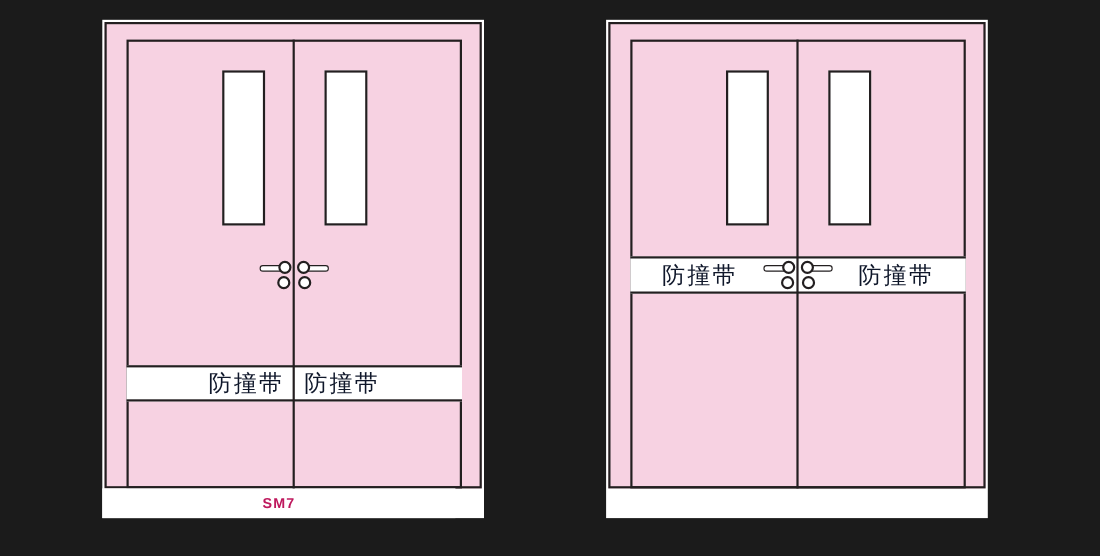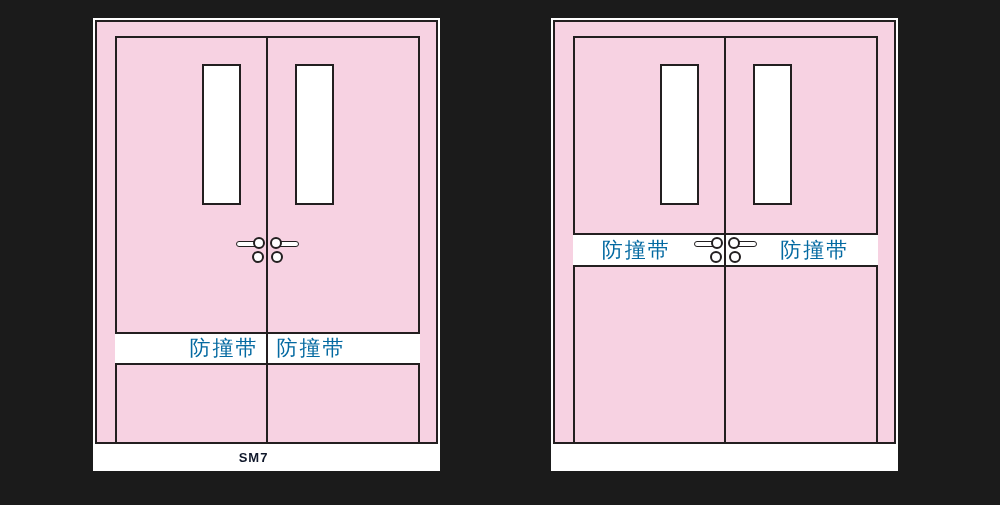--- a/index.html
+++ b/index.html
@@ -63,21 +63,21 @@
     flex:1 1 0;
     height:100%;
     display:flex;
     align-items:center;
   }
   .strip-label{
     position:relative;
     font-family:"Liberation Serif","DejaVu Serif",serif;
     font-size:21px;
     line-height:1;
-    color:#0369a1;
+    color:#0f172a;
     letter-spacing:2px;
     white-space:nowrap;
   }
   .strip-bottom .strip-cell.cell-l{justify-content:flex-end;padding-right:9px;}
   .strip-bottom .strip-cell.cell-r{justify-content:flex-start;padding-left:9px;}
   .strip-middle .strip-cell.cell-l{justify-content:center;padding-right:26px;}
   .strip-middle .strip-cell.cell-r{justify-content:center;padding-left:26px;}
 
   
   .centerline{
@@ -110,21 +110,21 @@
   .lock-l{left:159px;}
   .lock-r{left:178px;}
 
   
   .code-label{
     left:0;top:426px;width:321px;height:27px;
     display:flex;align-items:center;justify-content:center;
     font-size:13px;
     font-weight:bold;
     letter-spacing:1px;
-    color:#0f172a;
+    color:#be185d;
     background:#ffffff;
     z-index:1;
     text-align:center;
   }
 </style>
 </head>
 <body>
 
 <div class="door-card card-0 strip-bottom">
   <div class="drawing"></div>

